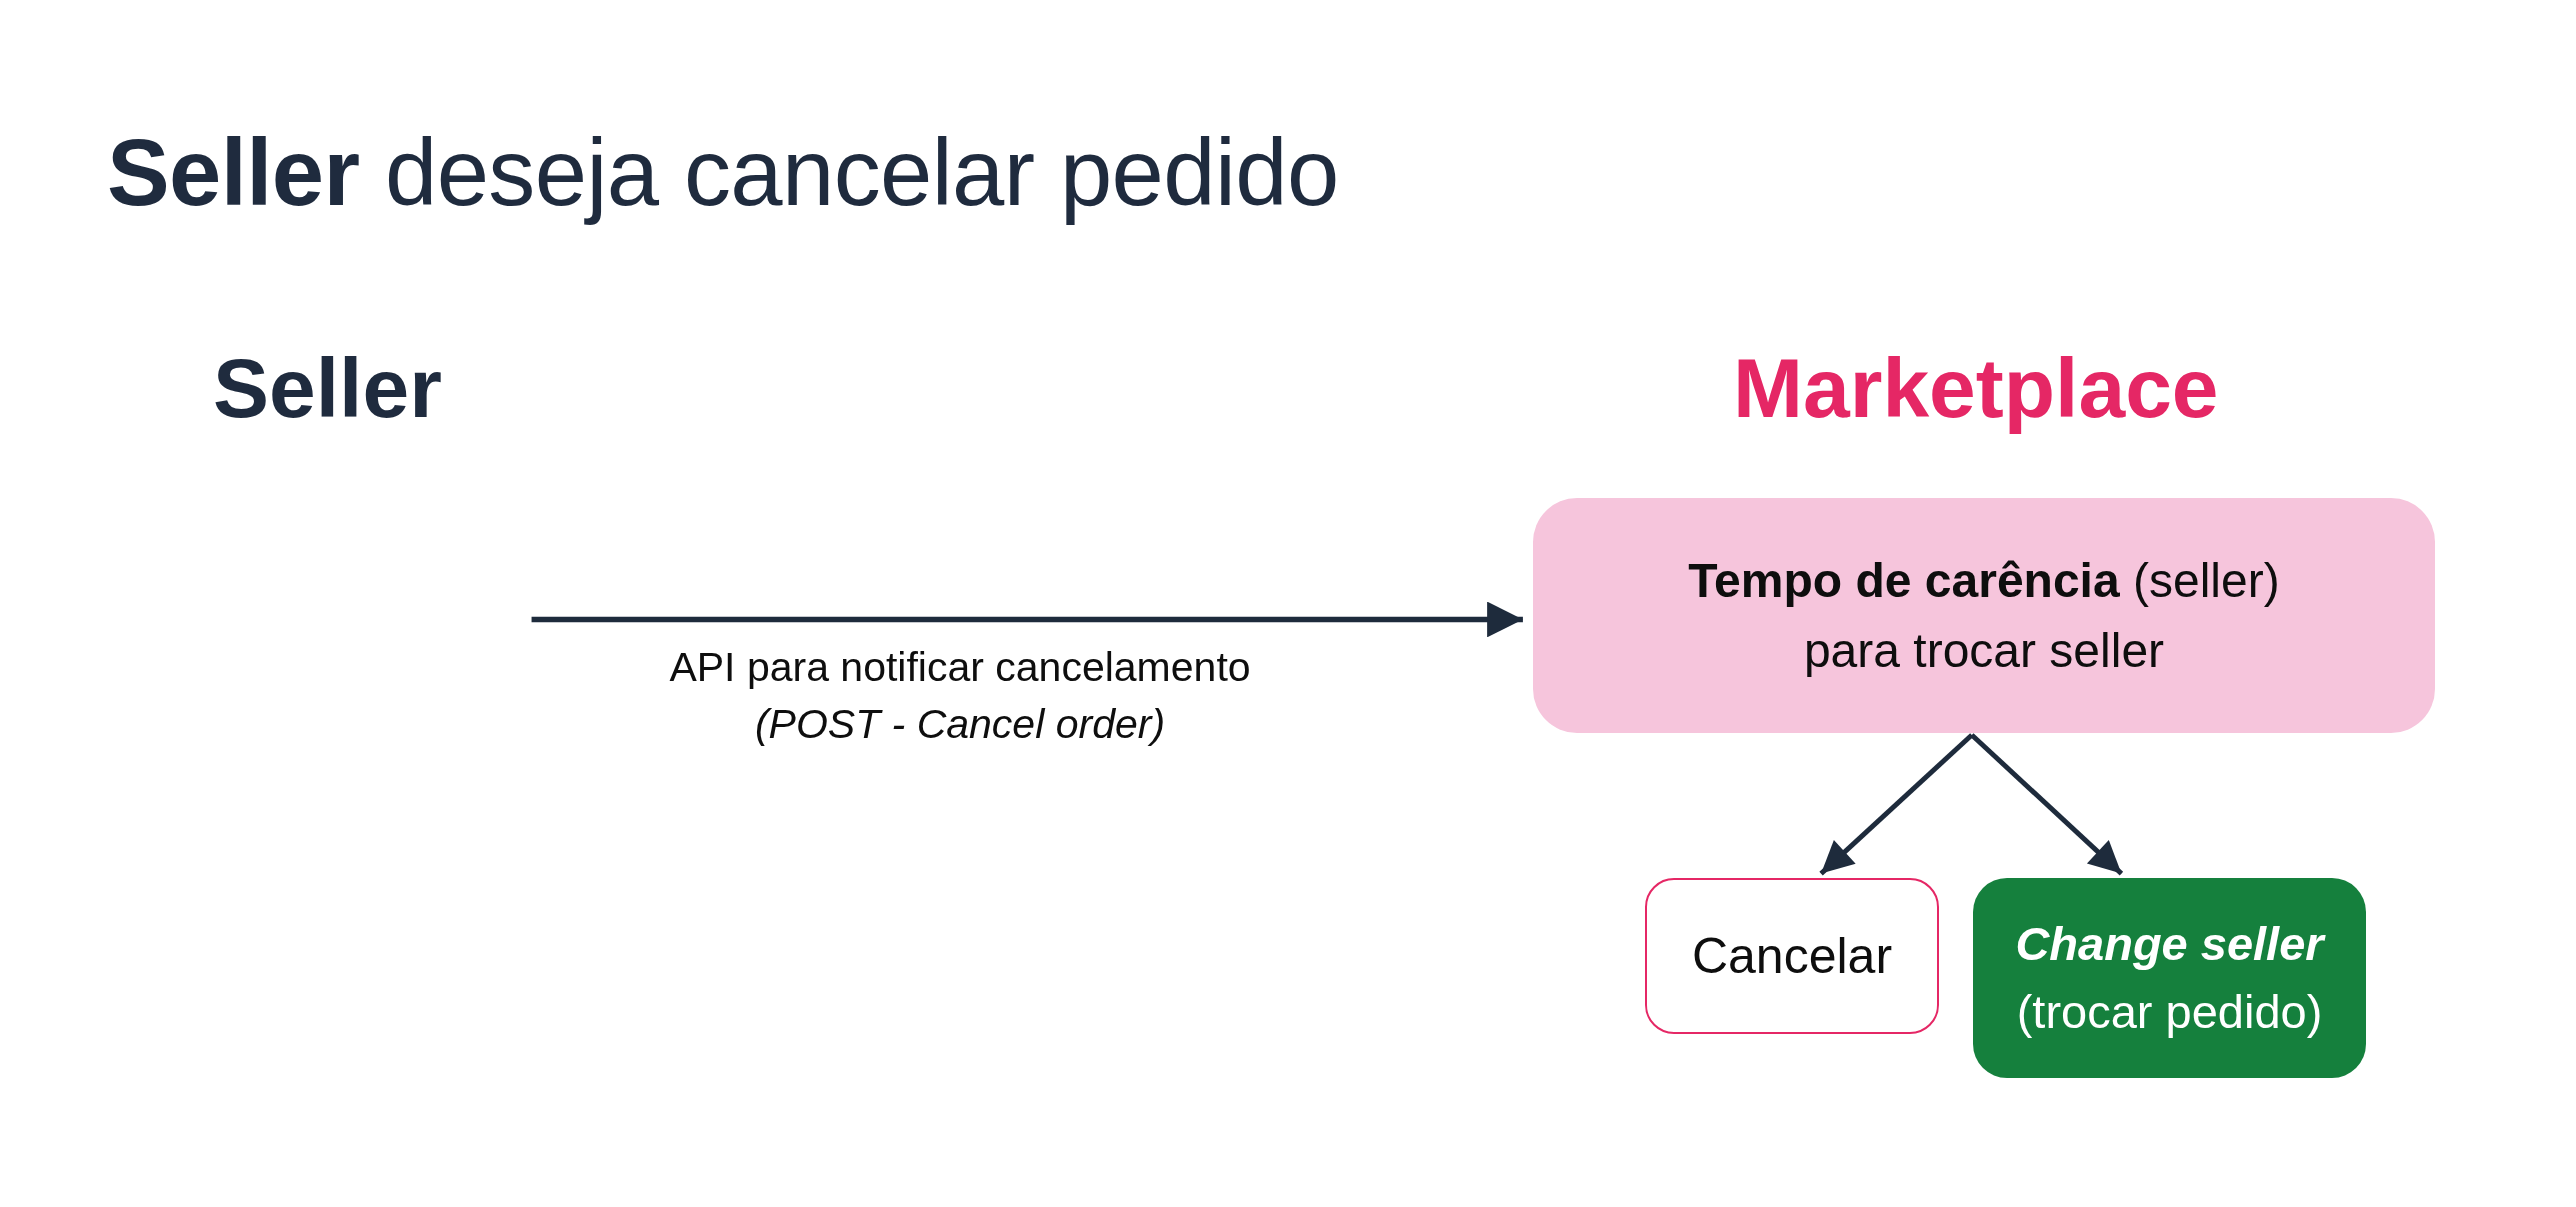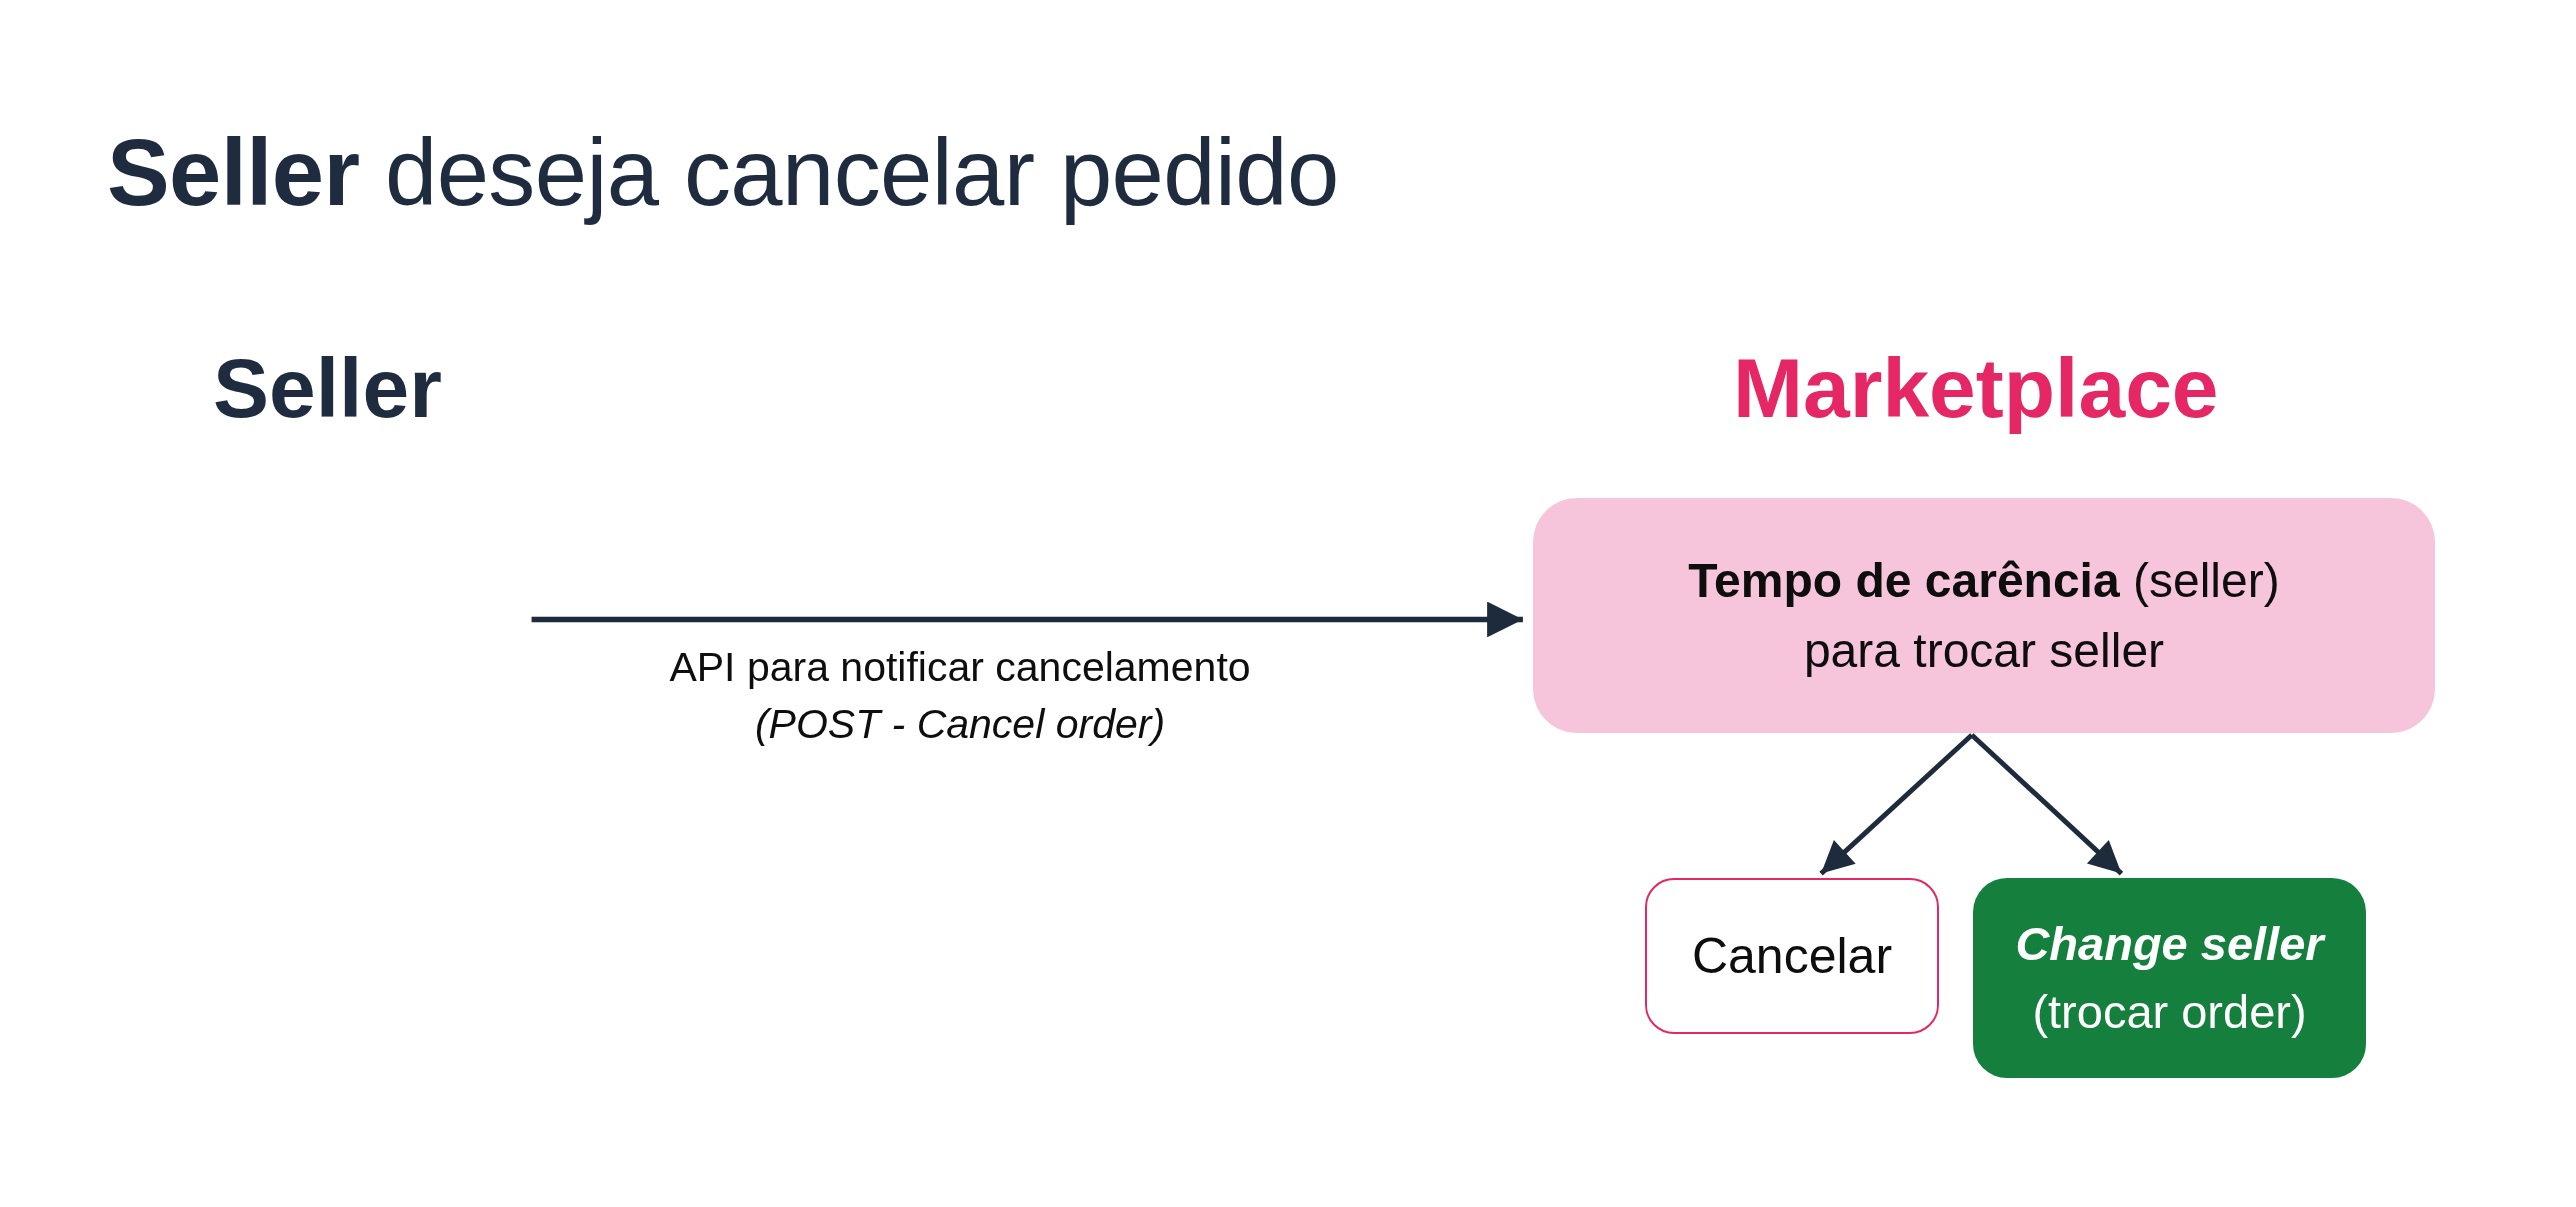--- a/index.html
+++ b/index.html
@@ -167,17 +167,17 @@
     <div><span class="b">Tempo de carência</span><span> (seller)</span></div>
     <div>para trocar seller</div>
   </div>
 
   <div class="node cancel-opt">
     <span>Cancelar</span>
   </div>
 
   <div class="node change-opt">
     <div class="line1">Change seller</div>
-    <div class="line2">(trocar order)</div>
+    <div class="line2">(trocar pedido)</div>
   </div>
 
 </div>
 
 
 </body></html>

